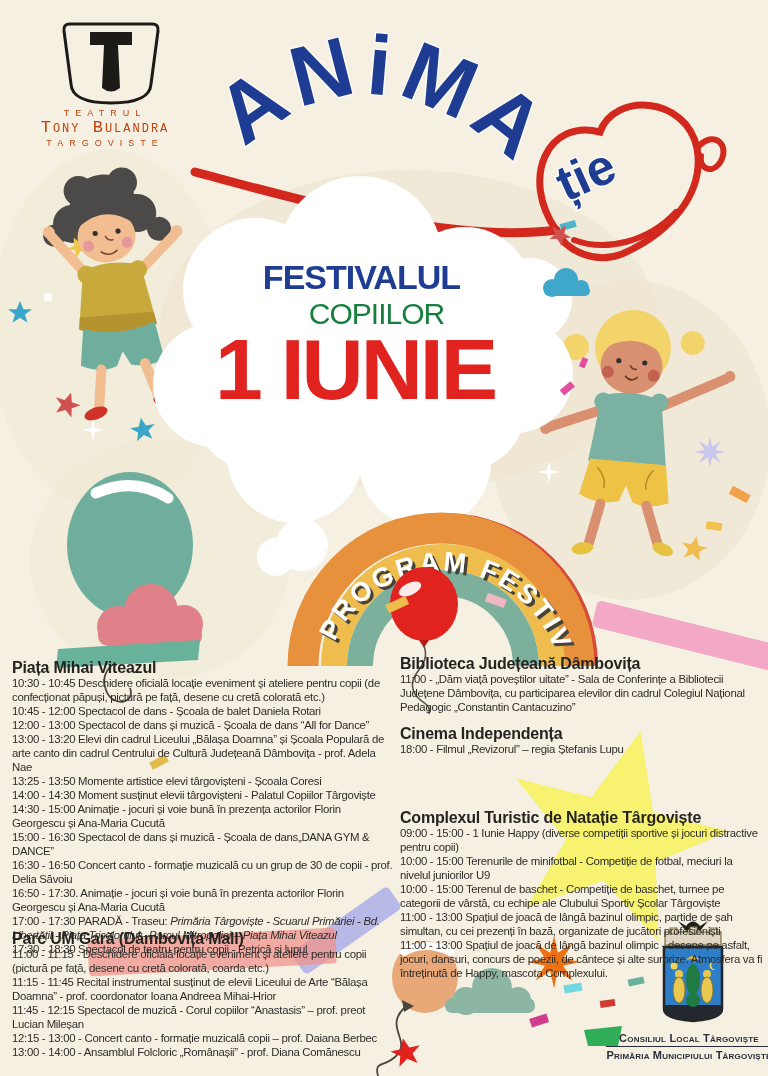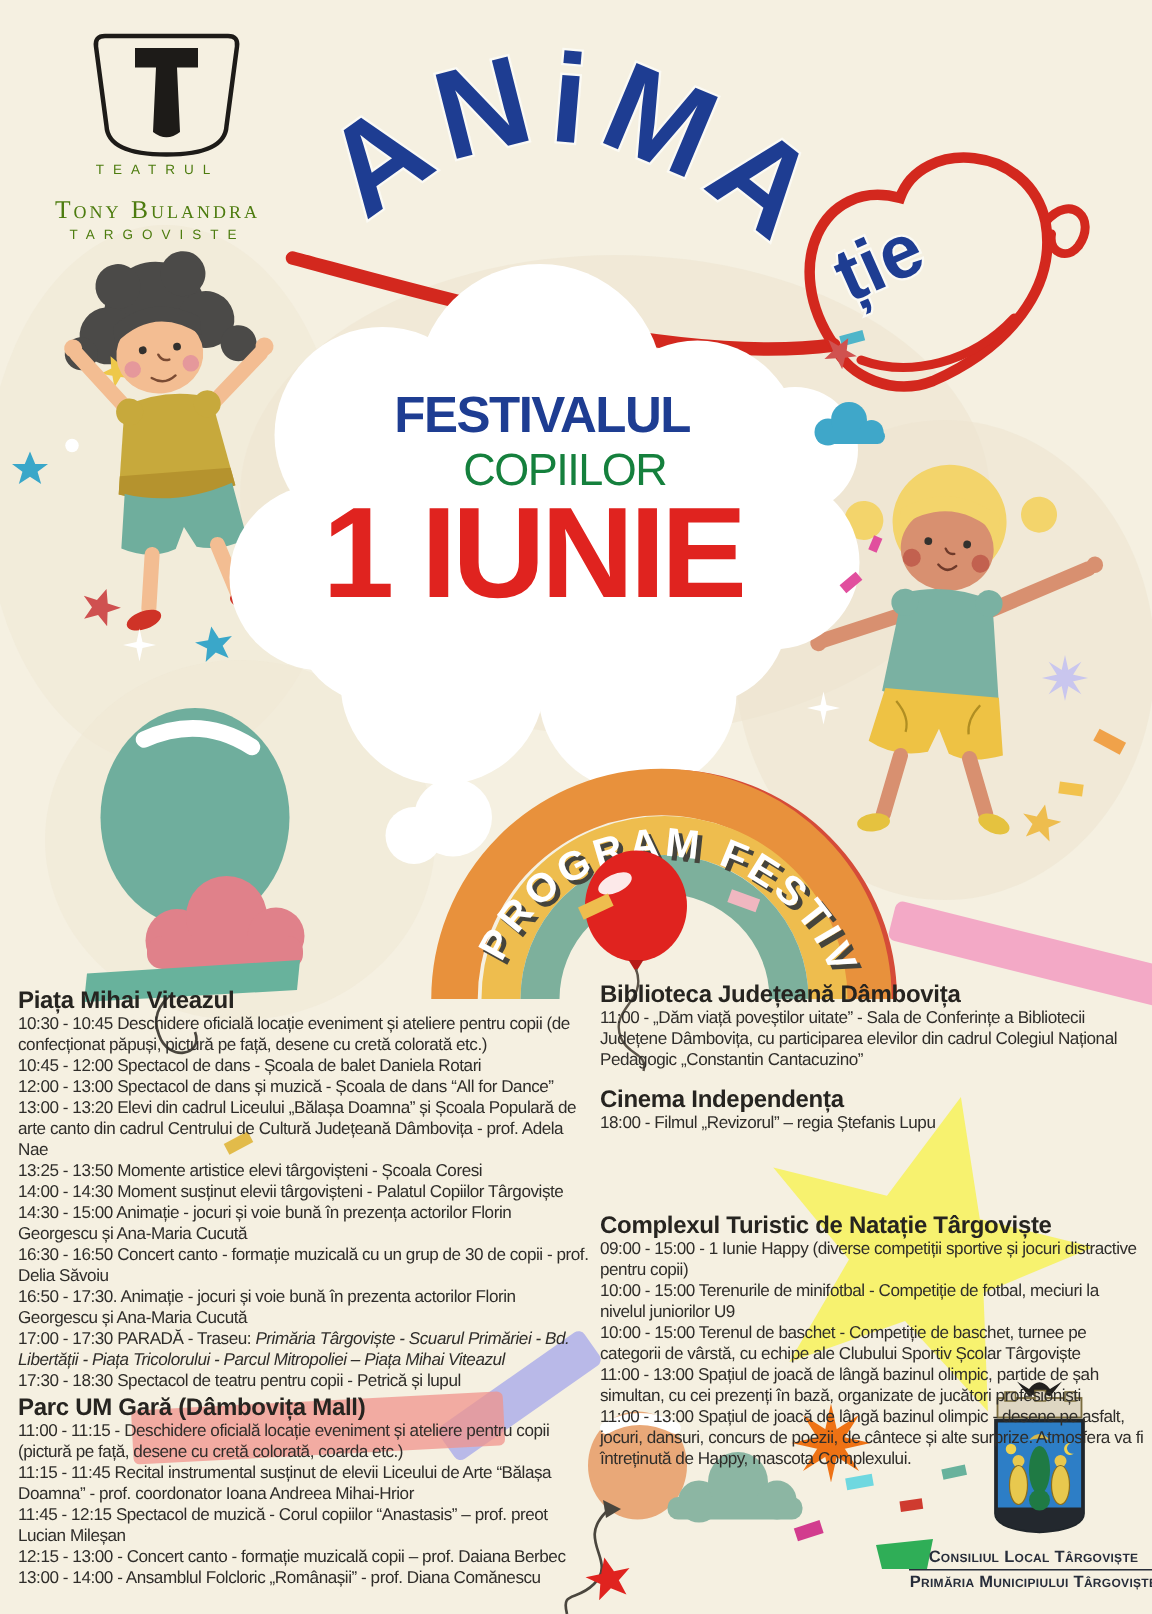--- a/index.html
+++ b/index.html
@@ -1,24 +1,24 @@
 <!DOCTYPE html>
 <html><head>
 <meta charset="utf-8">
 <style>
   html,body{margin:0;padding:0;background:#888;}
   .poster{position:relative;width:768px;height:1076px;background:#f5f0e1;overflow:hidden;
           font-family:"Liberation Sans",sans-serif;margin:0 auto;}
   .abs{position:absolute;}
   svg{display:block;}
   
-  .logo-text{left:10px;top:108px;width:190px;text-align:center;color:#4d7c0f;z-index:2;}
+  .logo-text{left:10px;top:108px;width:190px;text-align:center;color:#c2410c;z-index:2;}
   .logo-line1,.logo-line3{font-size:9px;letter-spacing:6px;font-weight:400;}
-  .logo-line2{font-family:Liberation Serif, serif;font-size:17px;letter-spacing:2px;
-              font-variant:small-caps;margin:12px 0 1px 0;}
+  .logo-line2{font-family:Liberation Mono, monospace;font-size:17px;letter-spacing:2px;
+              font-variant:small-caps;margin:0 0 1px 0;}
   
   .fest1{left:210px;top:258px;width:250px;text-align:right;font-size:34px;font-weight:bold;
          color:#1e3d92;letter-spacing:-1px;z-index:2;}
   .fest2{left:284px;top:297px;width:185px;text-align:center;font-size:30px;font-weight:normal;
          color:#15803d;letter-spacing:-1px;z-index:2;}
   .fest-date{left:205px;top:326px;width:300px;text-align:center;font-size:86px;font-weight:bold;
          color:#e0231f;letter-spacing:-3px;z-index:2;line-height:1;}
   .fest-year{left:352px;top:444px;width:160px;text-align:center;font-size:45px;font-weight:bold;
          color:#1e3d92;letter-spacing:0px;z-index:2;line-height:1;}
   
@@ -271,20 +271,21 @@
   <div class="abs sec" id="sec-piata">
     <h3>Piața Mihai Viteazul</h3>
     <div class="items">
         <div class="item">10:30 - 10:45 Deschidere oficială locație eveniment și ateliere pentru copii (de confecționat păpuși, pictură pe față, desene cu cretă colorată etc.)</div>
         <div class="item">10:45 - 12:00 Spectacol de dans - Școala de balet Daniela Rotari</div>
         <div class="item">12:00 - 13:00 Spectacol de dans și muzică - Școala de dans “All for Dance”</div>
         <div class="item">13:00 - 13:20 Elevi din cadrul Liceului „Bălașa Doamna” și Școala Populară de arte canto din cadrul Centrului de Cultură Județeană Dâmbovița - prof. Adela Nae</div>
         <div class="item">13:25 - 13:50 Momente artistice elevi târgovișteni - Școala Coresi</div>
         <div class="item">14:00 - 14:30 Moment susținut elevii târgovișteni - Palatul Copiilor Târgoviște</div>
         <div class="item">14:30 - 15:00 Animație - jocuri și voie bună în prezența actorilor Florin Georgescu și Ana-Maria Cucută</div>
+        <div class="item">15:00 - 16:30 Spectacol de dans și muzică - Școala de dans„DANA GYM &amp; DANCE”</div>
         <div class="item">16:30 - 16:50 Concert canto - formație muzicală cu un grup de 30 de copii - prof. Delia Săvoiu</div>
         <div class="item">16:50 - 17:30. Animație - jocuri și voie bună în prezenta actorilor Florin Georgescu și Ana-Maria Cucută</div>
         <div class="item"><span>17:00 - 17:30 PARADĂ - Traseu: </span><em>Primăria Târgoviște - Scuarul Primăriei - Bd. Libertății - Piața Tricolorului - Parcul Mitropoliei – Piața Mihai Viteazul</em></div>
         <div class="item">17:30 - 18:30 Spectacol de teatru pentru copii - Petrică și lupul</div>
       </div>
   </div>
   <div class="abs sec" id="sec-parc">
     <h3>Parc UM Gară (Dâmbovița Mall)</h3>
     <div class="items">
         <div class="item">11:00 - 11:15 - Deschidere oficială locație eveniment și ateliere pentru copii (pictură pe față, desene cu cretă colorată, coarda etc.)</div>

